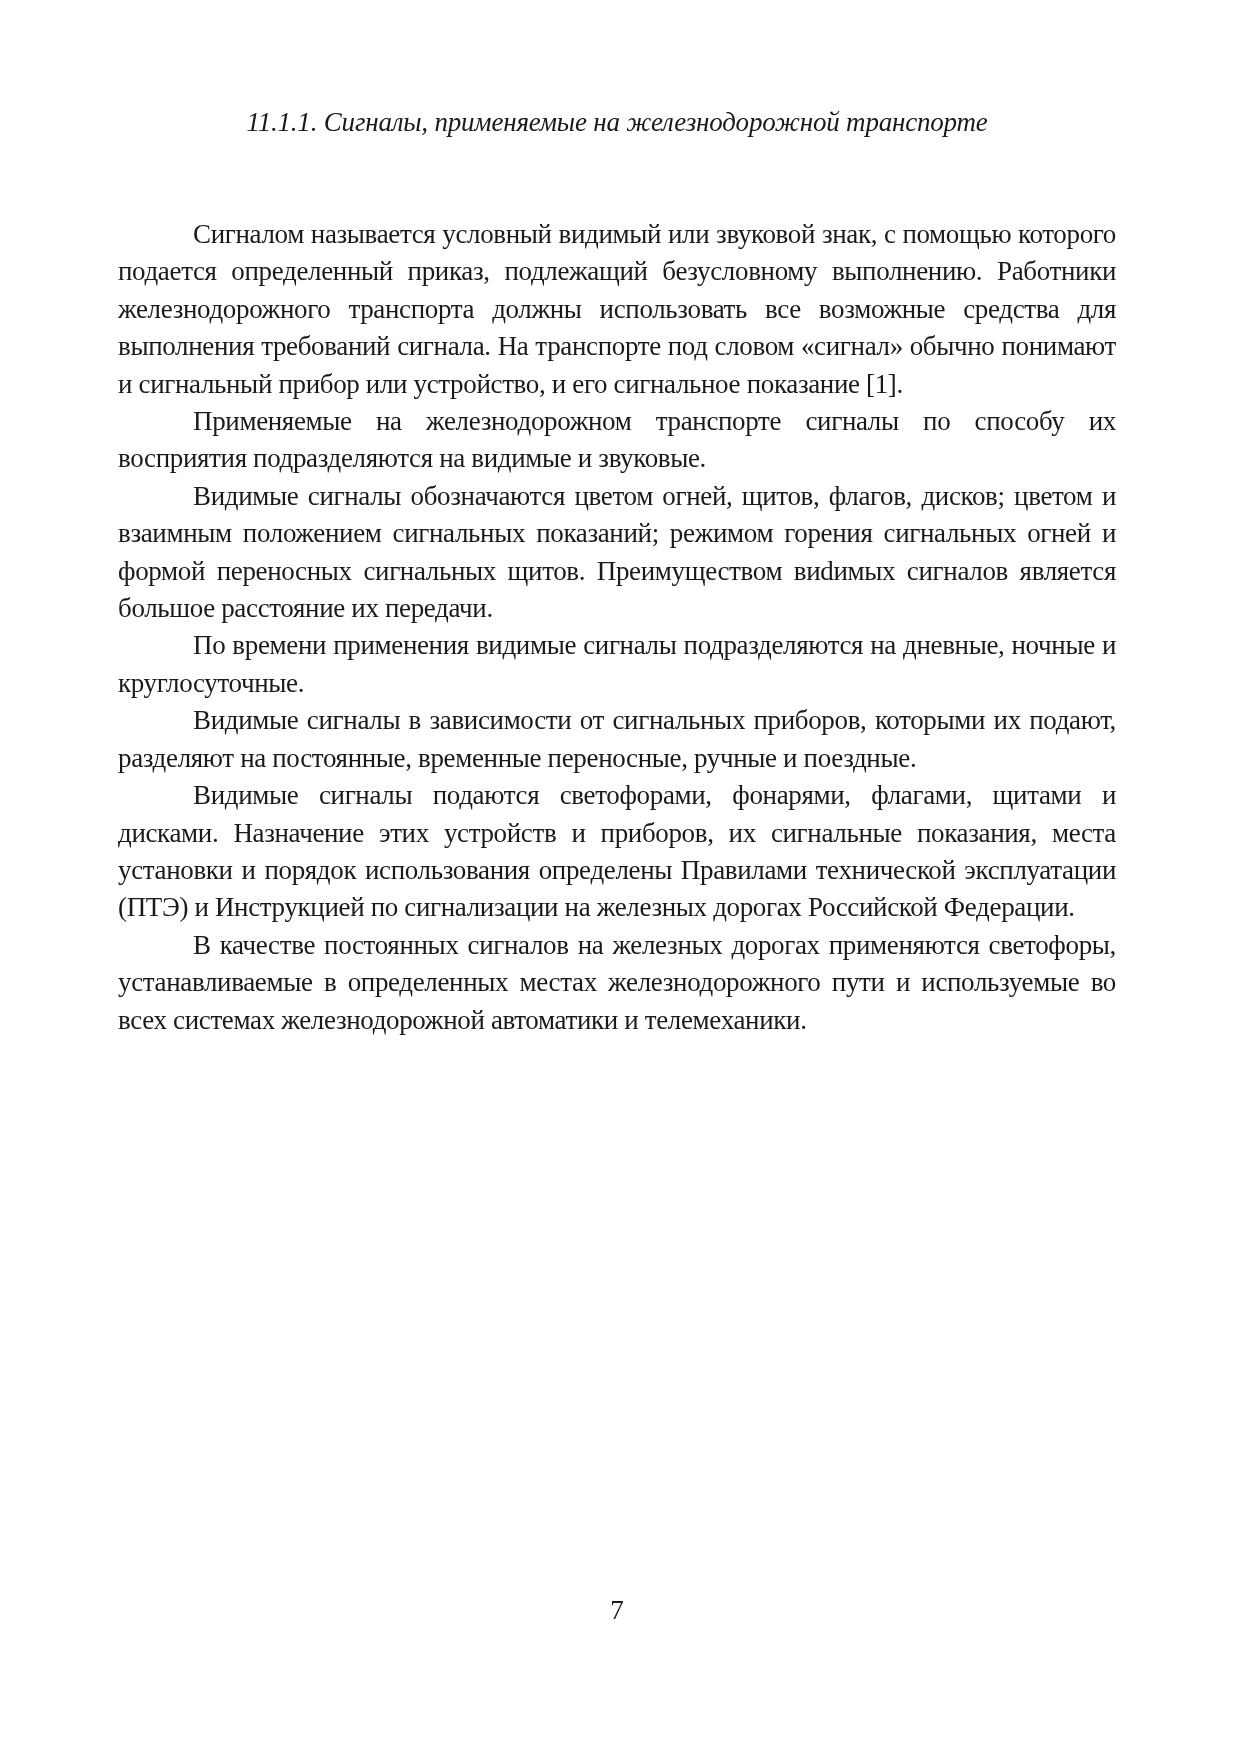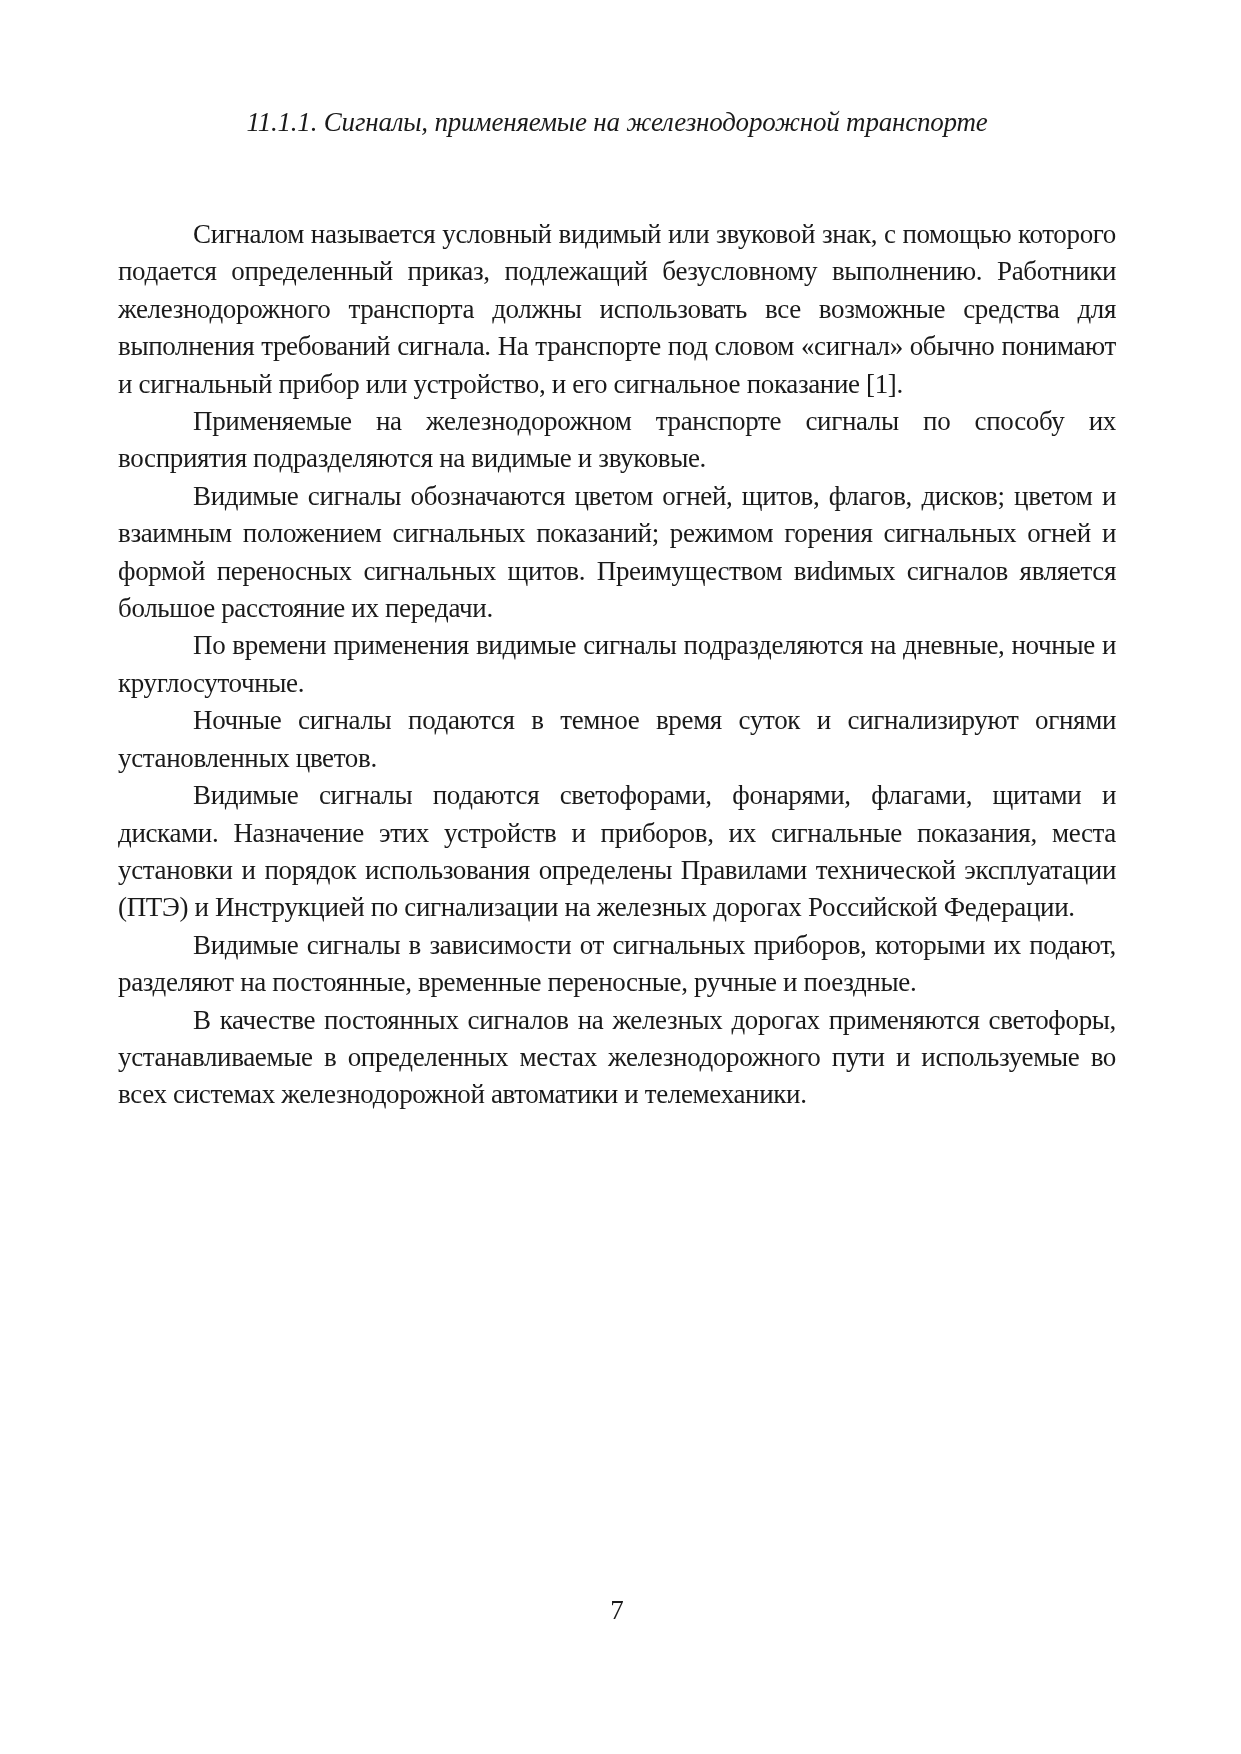--- a/index.html
+++ b/index.html
@@ -64,20 +64,19 @@
 <body>
 
 <div class="page">
   <h3 class="section-title">11.1.1. Сигналы, применяемые на железнодорожной транспорте</h3>
 
   <div class="body-text">
     <p class="para">Сигналом называется условный видимый или звуковой знак, с помощью которого подается определенный приказ, подлежащий безусловному выполне­нию. Работники железнодорожного транспорта должны использовать все воз­можные средства для выполнения требований сигнала. На транспорте под сло­вом «сигнал» обычно понимают и сигнальный прибор или устройство, и его сигнальное показание [1].</p>
     <p class="para">Применяемые на железнодорожном транспорте сигналы по способу их восприятия подразделяются на видимые и звуковые.</p>
     <p class="para">Видимые сигналы обозначаются цветом огней, щитов, флагов, дисков; цветом и взаимным положением сигнальных показаний; режимом горения сиг­нальных огней и формой переносных сигнальных щитов. Преимуществом ви­dимых сигналов является большое расстояние их передачи.</p>
     <p class="para">По времени применения видимые сигналы подразделяются на дневные, ночные и круглосуточные.</p>
-    <p class="para">Ночные сигналы подаются в темное время суток и сигнализируют огнями установленных цветов.</p>
+    <p class="para">Видимые сигналы в зависимости от сигнальных приборов, которыми их подают, разделяют на постоянные, временные переносные, ручные и поездные.</p>
     <p class="para">Видимые сигналы подаются светофорами, фонарями, флагами, щитами и дисками. Назначение этих устройств и приборов, их сигнальные показания, места установки и порядок использования определены Правилами технической экс­плуатации (ПТЭ) и Инструкцией по сигнализации на железных дорогах Рос­сийской Федерации.</p>
-    <p class="para">Видимые сигналы в зависимости от сигнальных приборов, которыми их подают, разделяют на постоянные, временные переносные, ручные и поездные.</p>
     <p class="para">В качестве постоянных сигналов на железных дорогах применяются све­тофоры, устанавливаемые в определенных местах железнодорожного пути и используемые во всех системах железнодорожной автоматики и телемеханики.</p>
   </div>
 
   <div class="page-number">7</div>
 </div>
 
 </body></html>

